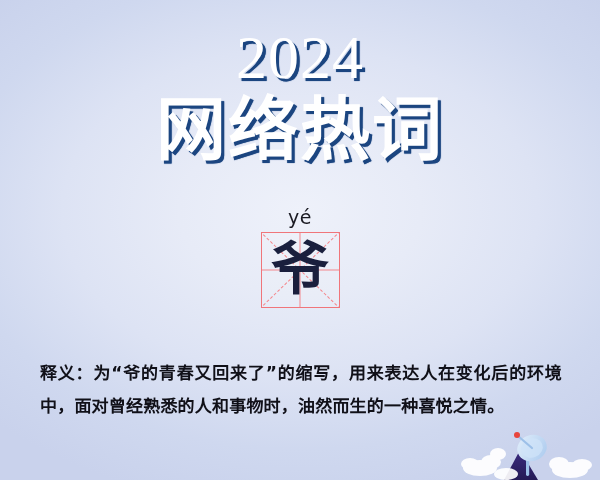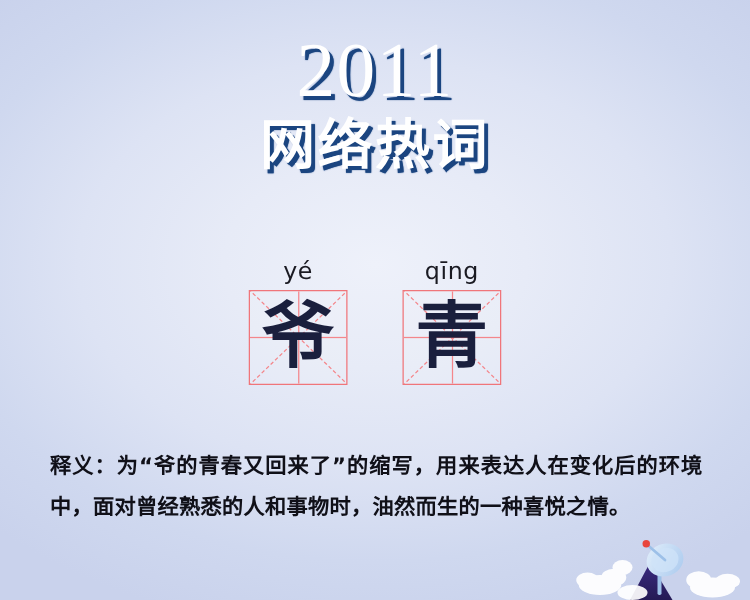--- a/index.html
+++ b/index.html
@@ -47,21 +47,21 @@
     letter-spacing: 1px;
     text-shadow:
       3px 3px 0 #1b4580,
       3px 3px 1px #1b4580;
     -webkit-font-smoothing: antialiased;
   }
 
   .title-main {
     margin-top: 6px;
     font-family: "DejaVu Sans", "Liberation Sans", sans-serif;
-    font-size: 44px;
+    font-size: 70px;
     line-height: 1.05;
     font-weight: 700;
     color: #ffffff;
     letter-spacing: 2px;
     text-shadow:
       3px 3px 0 #1b4580,
       3px 3px 1px #1b4580;
   }
 
   
@@ -174,47 +174,37 @@
     pointer-events: none;
   }
   .decor svg { display: block; }
 </style>
 </head>
 <body>
 
 <div class="poster">
 
   <div class="title-block">
-    <div class="title-year">2011</div>
+    <div class="title-year">2024</div>
     <div class="title-main">网络热词</div>
   </div>
 
   <div class="chars-row">
 
     <div class="char-cell">
       <div class="pinyin">yé</div>
       <div class="mizige">
         <span class="line h"></span>
         <span class="line v"></span>
         <span class="diag d1"></span>
         <span class="diag d2"></span>
         <span class="hanzi">爷</span>
       </div>
     </div>
 
-    <div class="char-cell">
-      <div class="pinyin">qīng</div>
-      <div class="mizige">
-        <span class="line h"></span>
-        <span class="line v"></span>
-        <span class="diag d1"></span>
-        <span class="diag d2"></span>
-        <span class="hanzi">青</span>
-      </div>
-    </div>
 
 
   </div>
 
   <p class="definition">释义：为“爷的青春又回来了”的缩写，用来表达人在变化后的环境中，面对曾经熟悉的人和事物时，油然而生的一种喜悦之情。</p>
 
   <div class="decor">
     <svg width="140" height="56" viewBox="0 0 140 56" xmlns="http://www.w3.org/2000/svg">
       <defs>
         <linearGradient id="dishg" x1="0" y1="0" x2="1" y2="1">

